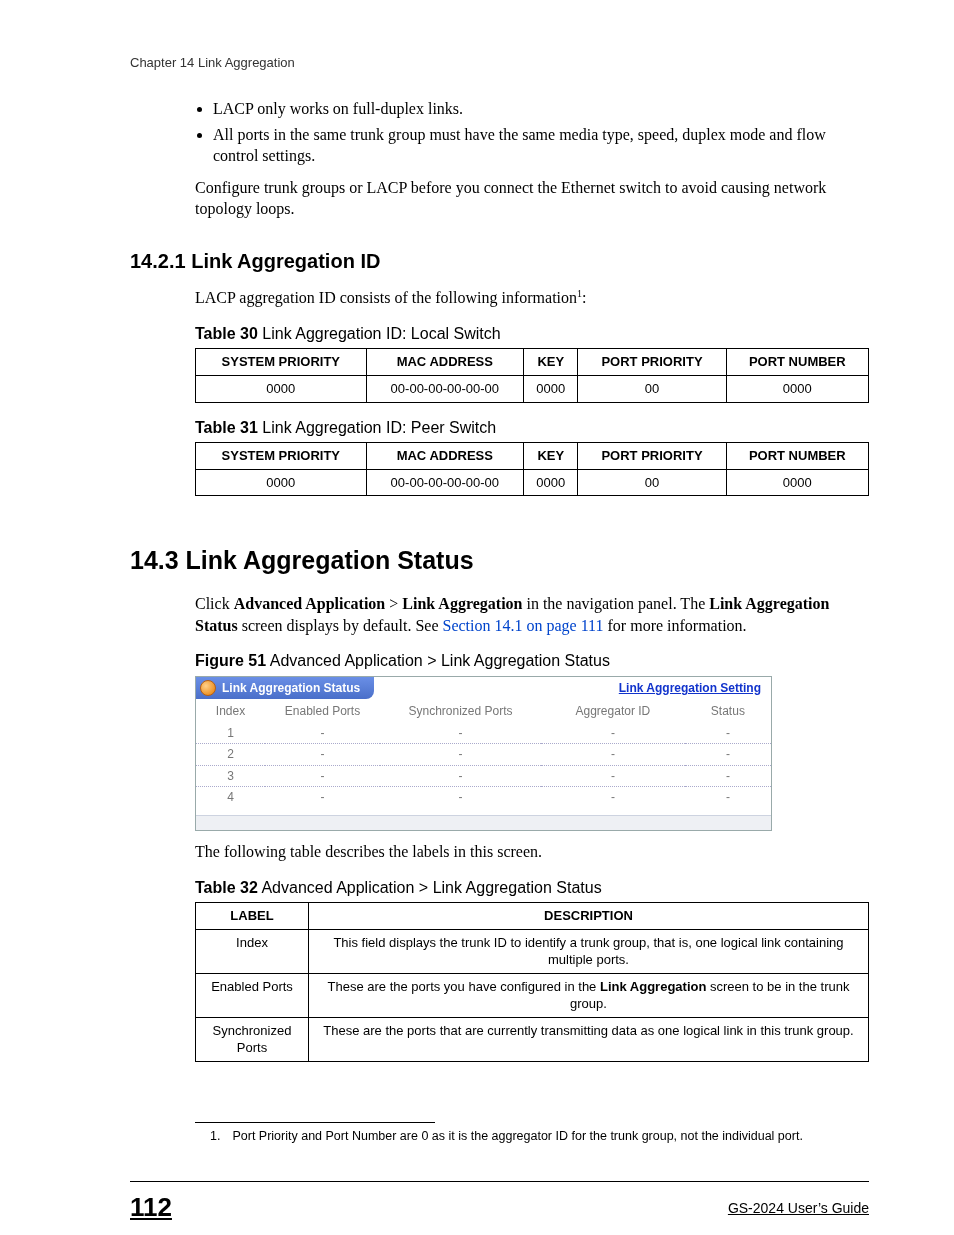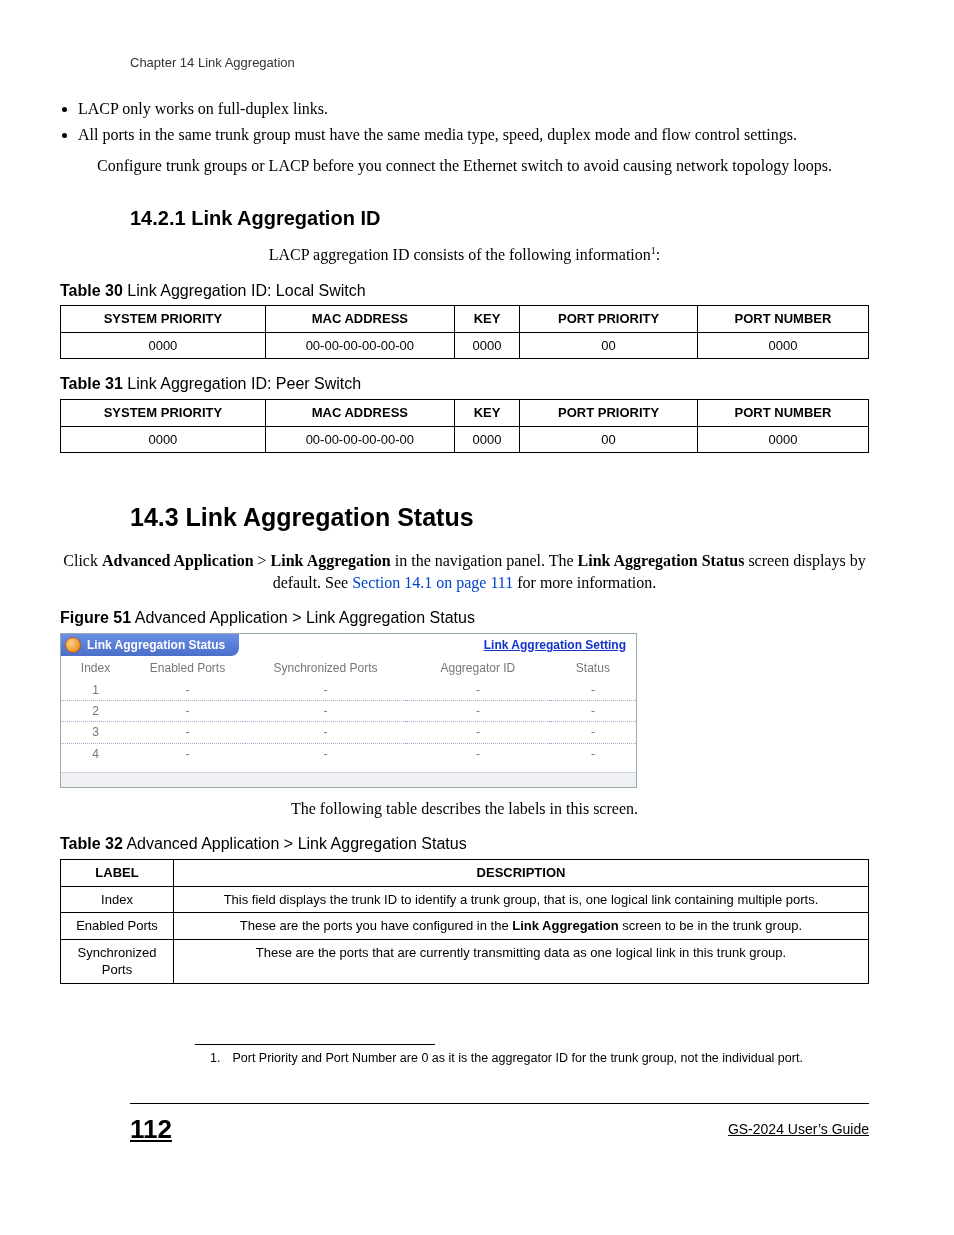--- a/index.html
+++ b/index.html
@@ -12,20 +12,21 @@
     color: #000;
   }
   .header-line {
     font-family: Arial, Helvetica, sans-serif;
     font-size: 13px;
     color: #333;
     margin-left: 70px;
     margin-bottom: 28px;
   }
   .content {
+    margin-left: 135px;
     margin-right: 25px;
     font-size: 16px;
     line-height: 1.35;
   }
   ul.bullets {
     margin: 8px 0 10px 18px;
     padding: 0;
   }
   ul.bullets li {
     margin-bottom: 4px;
@@ -153,21 +154,21 @@
     font-family: Arial, Helvetica, sans-serif;
     font-weight: bold;
     font-size: 26px;
   }
   .footer .guide {
     margin-left: auto;
     font-family: Arial, Helvetica, sans-serif;
     font-size: 14px;
   }
   .desc-table td.lbl { width: 100px; }
-  .para { margin: 10px 0; text-align: center; }
+  .para { margin: 10px 0; }
 </style>
 </head>
 <body>
 
 <div class="header-line">Chapter 14 Link Aggregation</div>
 
 <div class="content">
   <ul class="bullets">
     <li>LACP only works on full-duplex links.</li>
     <li>All ports in the same trunk group must have the same media type, speed, duplex mode and flow control settings.</li>

